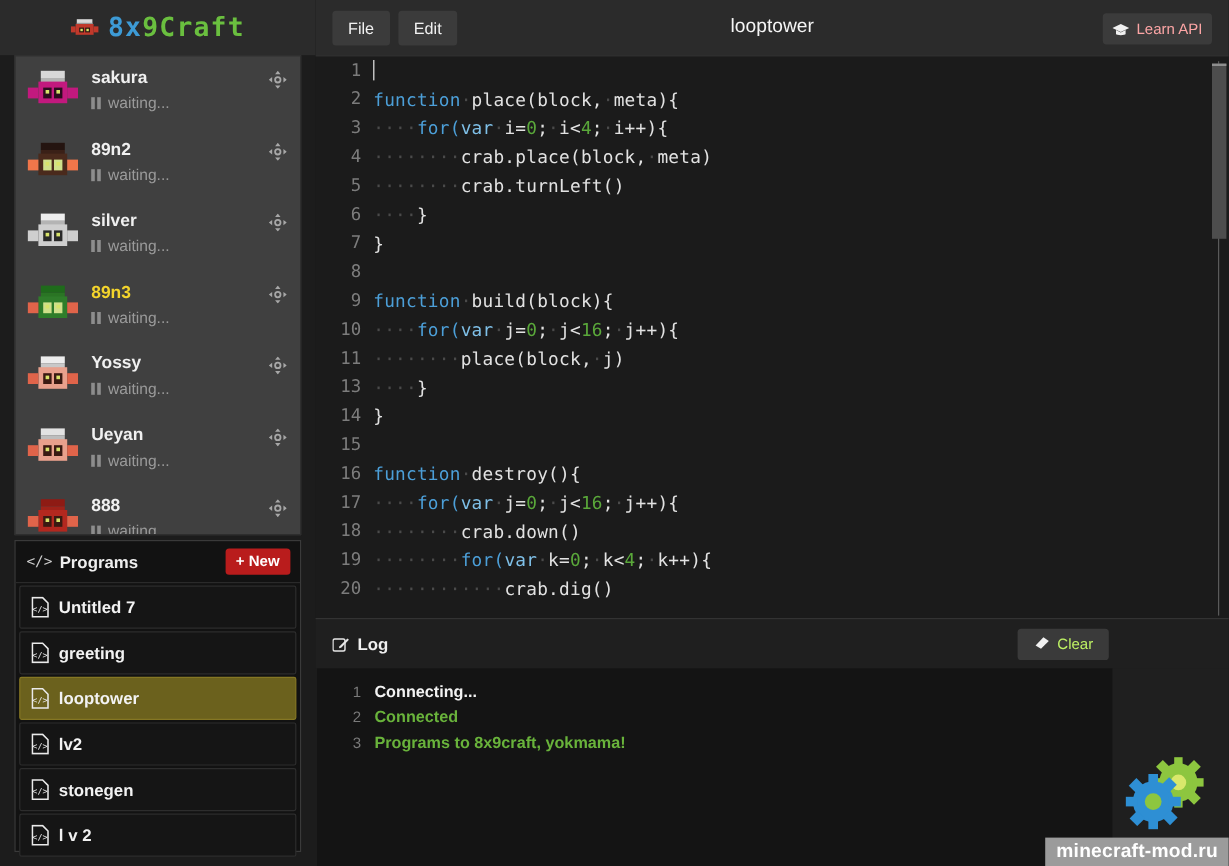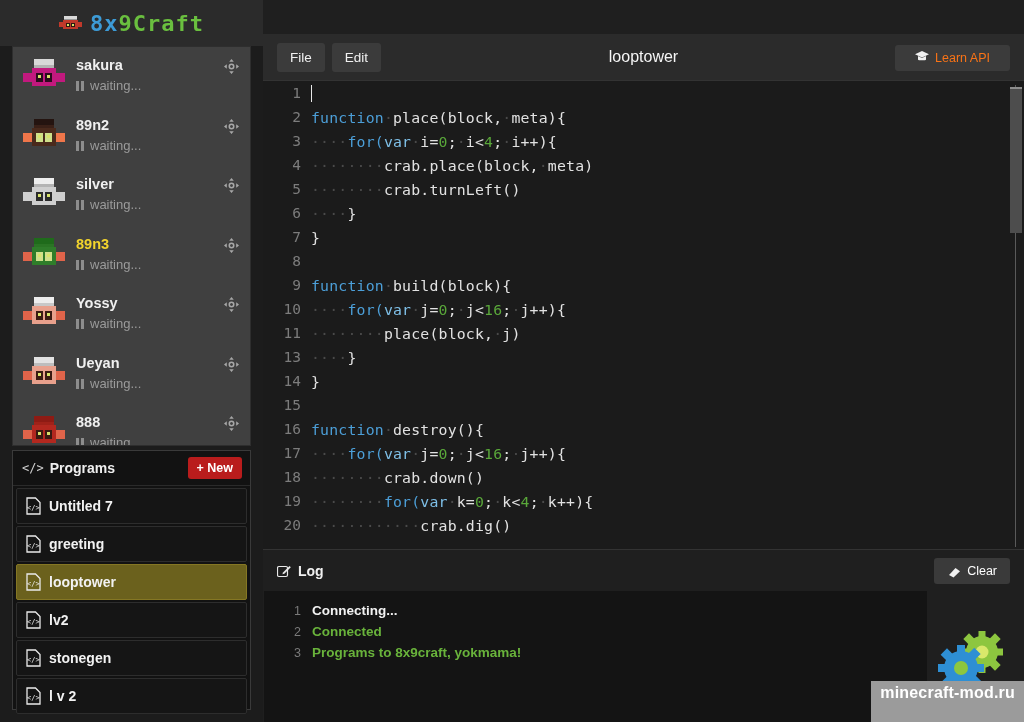--- a/index.html
+++ b/index.html
@@ -79,36 +79,36 @@
     cursor: pointer;
   }
   .prog-item.sel { background: #6b611d; border-color: #857724; }
   .file-ico { flex: none; width: 15px; height: 18px; }
   .prog-label { font-size: 14px; font-weight: bold; color: #f2f2f2; white-space: nowrap; }
 
   
   #main { position: absolute; left: 263px; top: 0; width: 761px; height: 722px; background:#1f1f1f;}
   #toolbar {
     position: relative; height: 46px; background: #2b2b2b;
-    display: flex; align-items: center; padding: 0 14px; margin-top: 34px;
+    display: flex; align-items: center; padding: 0 14px;
   }
   .tb-btn {
     background: #3b3b3b; color: #f1f1f1; border: none; font-size: 13.5px;
     padding: 7px 13px; border-radius: 3px; margin-right: 7px; cursor: pointer;
     font-family: "Liberation Sans", sans-serif;
   }
   #doc-title {
     position: absolute; left: 0; right: 0; text-align: center;
     font-size: 16px; color: #f5f5f5; pointer-events: none;
   }
   #learn-btn {
     position: absolute; right: 14px; top: 11px;
-    background: #3b3b3b; color: #f97316; border: none; font-size: 12.5px;
-    padding: 6px 20px; border-radius: 3px; cursor: pointer;
-    display: flex; align-items: flex-start; gap: 6px;
+    background: #3b3b3b; color: #fca5a5; border: none; font-size: 12.5px;
+    padding: 6px 8px; border-radius: 3px; cursor: pointer;
+    display: flex; align-items: flex-end; gap: 6px;
     font-family: "Liberation Sans", sans-serif;
   }
 
   
   #editor {
     position: relative; height: 469px; background: #1b1b1b; overflow: hidden;
     border-top: 1px solid #333;
   }
   .eline { display: flex; height: 24px; align-items: center; }
   .gut {
@@ -137,43 +137,43 @@
   }
 
   
   #log-head {
     height: 42px; background: #1f1f1f; display: flex; align-items: center;
     padding: 0 14px; border-top: 1px solid #333;
   }
   .pencil-ico { margin-right: 7px; }
   #log-title { font-size: 14px; font-weight: bold; color: #f0f0f0; flex: 1; }
   #clear-btn {
-    background: #3a3a3a; color: #ffffff; border: none; font-size: 12.5px;
+    background: #3a3a3a; color: #bef264; border: none; font-size: 12.5px;
     padding: 6px 13px; border-radius: 3px; cursor: pointer;
-    display: flex; align-items: flex-end; gap: 6px; 
+    display: flex; align-items: flex-start; gap: 6px; margin-right: 86px;
     font-family: "Liberation Sans", sans-serif;
   }
   #log-body {
     position: relative; height: 165px; margin: 0 97px 0 1px;
     background: #141414; padding: 9px 0 0 0; overflow: hidden;
   }
   .lline { display: flex; height: 21px; align-items: center; }
   .lgut {
     width: 48px; flex: none; text-align: right; padding-right: 11px;
     font-size: 12.5px; color: #7a7a7a; font-family: "Liberation Sans", sans-serif;
   }
   .ltext { font-size: 13.5px; font-weight: bold; }
   .lv-info { color: #f2f2f2; }
   .lv-ok { color: #69b33b; }
 
   
   #gears { position: absolute; right: 10px; bottom: 28px; width: 76px; height: 64px; }
   #wm {
     position: absolute; right: 0; bottom: 0; background: #9b9b9b; color: #ffffff;
-    font-size: 16px; font-weight: bold; padding: 3px 9px 20px 9px;
+    font-size: 16px; font-weight: bold; padding: 3px 9px 3px 9px;
     font-family: "Liberation Sans", sans-serif; letter-spacing: .2px;
   }
 </style>
 </head>
 <body>
 
 <div id="app">
 
   <div id="left-col">
 

